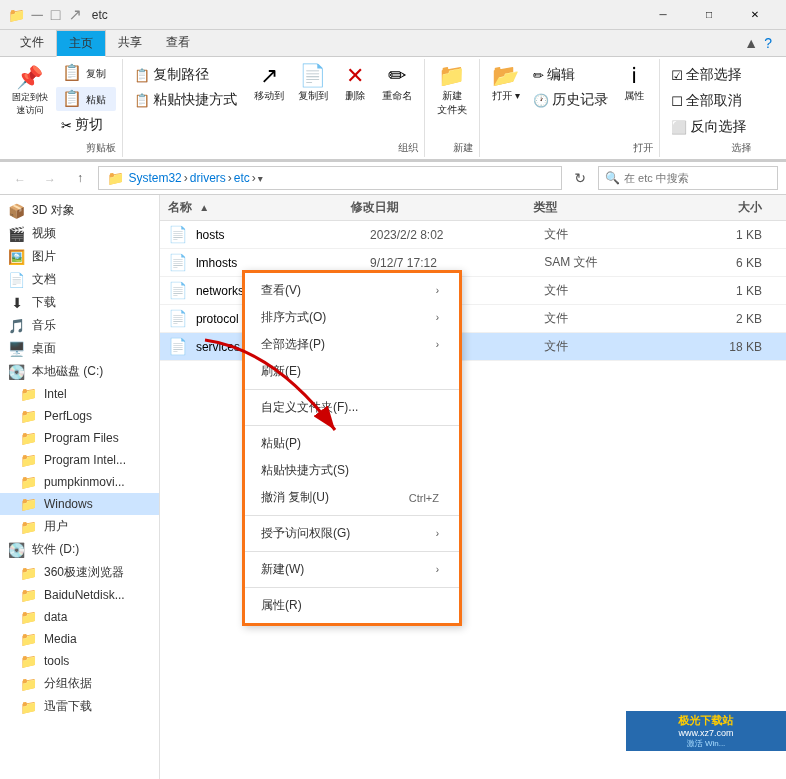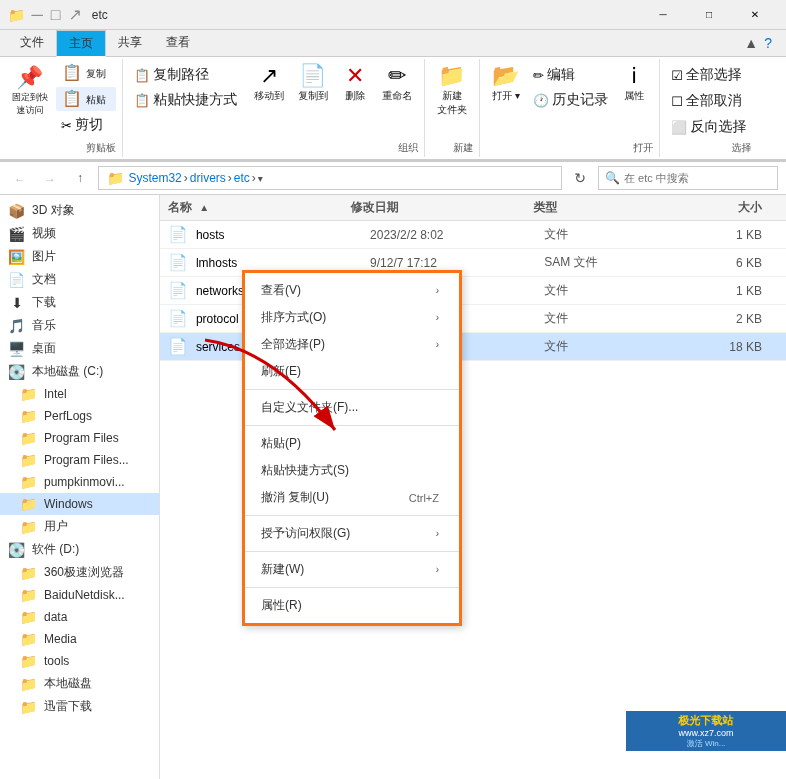--- a/index.html
+++ b/index.html
@@ -344,21 +344,21 @@
     <div class="sidebar-item" style="padding-left:20px;">
       <span class="sidebar-icon">📁</span>
       <span>PerfLogs</span>
     </div>
     <div class="sidebar-item" style="padding-left:20px;">
       <span class="sidebar-icon">📁</span>
       <span>Program Files</span>
     </div>
     <div class="sidebar-item" style="padding-left:20px;">
       <span class="sidebar-icon">📁</span>
-      <span>Program Files...</span>
+      <span>Program Intel...</span>
     </div>
     <div class="sidebar-item" style="padding-left:20px;">
       <span class="sidebar-icon">📁</span>
       <span>pumpkinmovi...</span>
     </div>
     <div class="sidebar-item selected" style="padding-left:20px; background:#cce4ff;">
       <span class="sidebar-icon">📁</span>
       <span>Windows</span>
     </div>
     <div class="sidebar-item" style="padding-left:20px;">
@@ -384,21 +384,21 @@
     <div class="sidebar-item" style="padding-left:20px;">
       <span class="sidebar-icon">📁</span>
       <span>Media</span>
     </div>
     <div class="sidebar-item" style="padding-left:20px;">
       <span class="sidebar-icon">📁</span>
       <span>tools</span>
     </div>
     <div class="sidebar-item" style="padding-left:20px;">
       <span class="sidebar-icon">📁</span>
-      <span>本地磁盘</span>
+      <span>分组依据</span>
     </div>
     <div class="sidebar-item" style="padding-left:20px;">
       <span class="sidebar-icon">📁</span>
       <span>迅雷下载</span>
     </div>
   </div>
 
   <div class="file-list-area">
     <div class="file-list-header">
       <div class="col-name">

